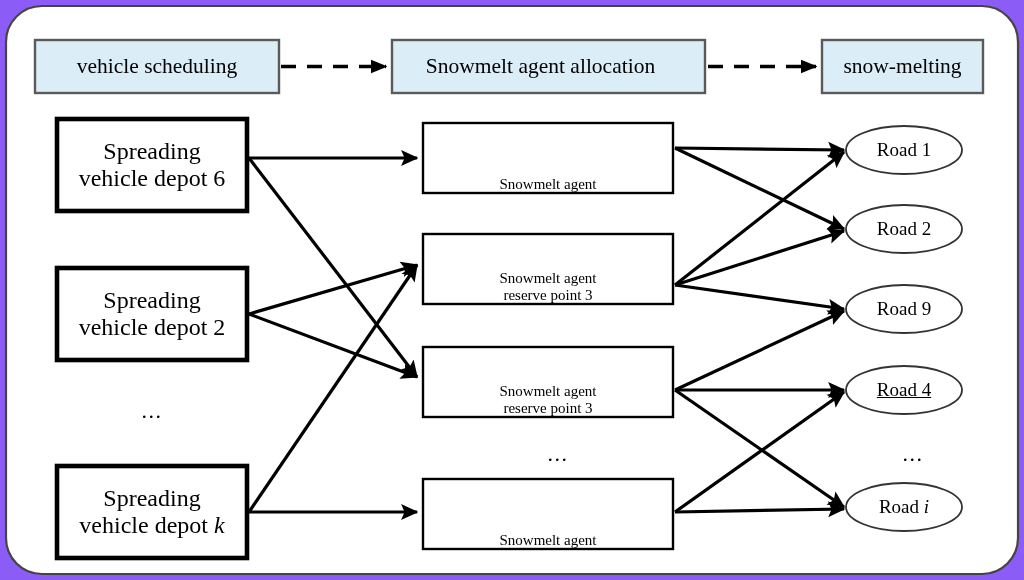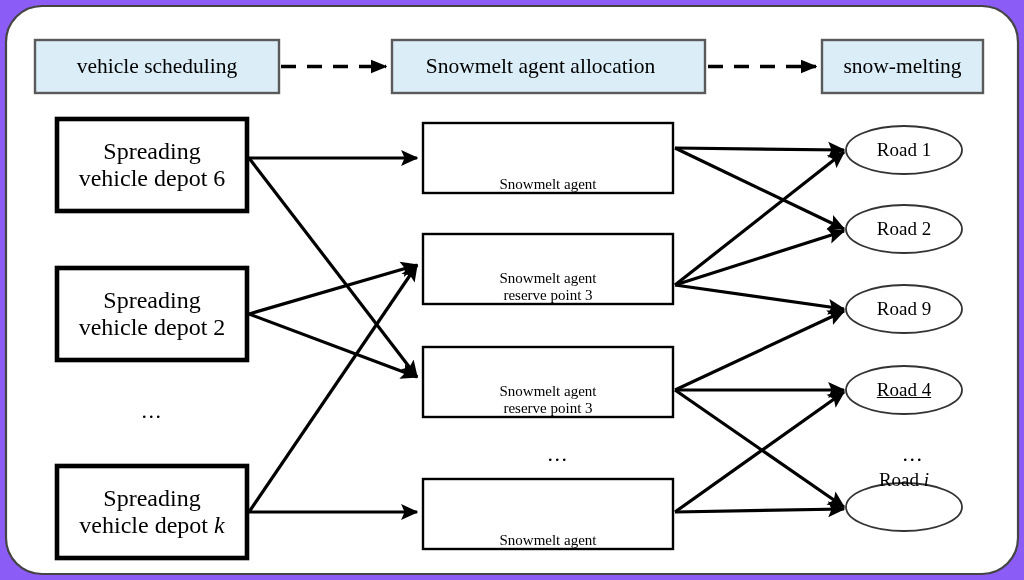--- a/index.html
+++ b/index.html
@@ -168,21 +168,21 @@
   </div>
   <div class="node-label road-label" style="left:846px; top:205px; width:116px; height:48px;">
     <span>Road 2</span>
   </div>
   <div class="node-label road-label" style="left:846px; top:285px; width:116px; height:48px;">
     <span>Road 9</span>
   </div>
   <div class="node-label road-label" style="left:846px; top:366px; width:116px; height:48px;text-decoration:underline;">
     <span>Road 4</span>
   </div>
-  <div class="node-label road-label" style="left:846px; top:456px; width:116px; height:48px;">
+  <div class="node-label road-label" style="left:846px; top:483px; width:116px; height:48px;">
     <span>
       <span>Road&nbsp;</span><span class="italic-sym">i</span>
     </span>
   </div>
 
   <div class="ellipsis-label" style="left:127px; top:398px; width:50px;">...</div>
   <div class="ellipsis-label" style="left:533px; top:441px; width:50px;">...</div>
   <div class="ellipsis-label" style="left:888px; top:441px; width:50px;">...</div>
 
 </div>

